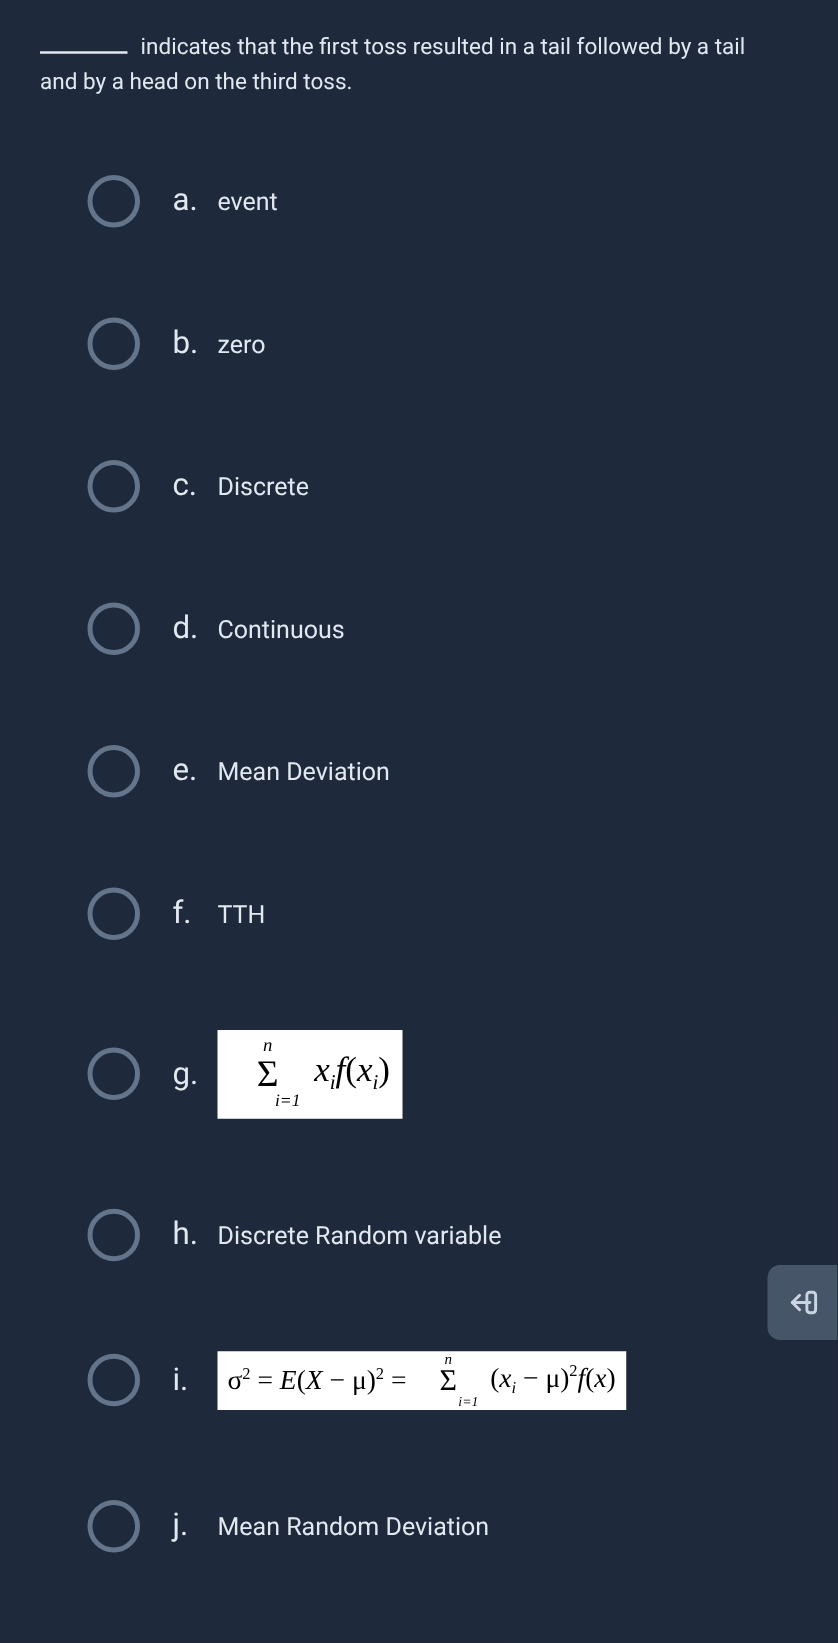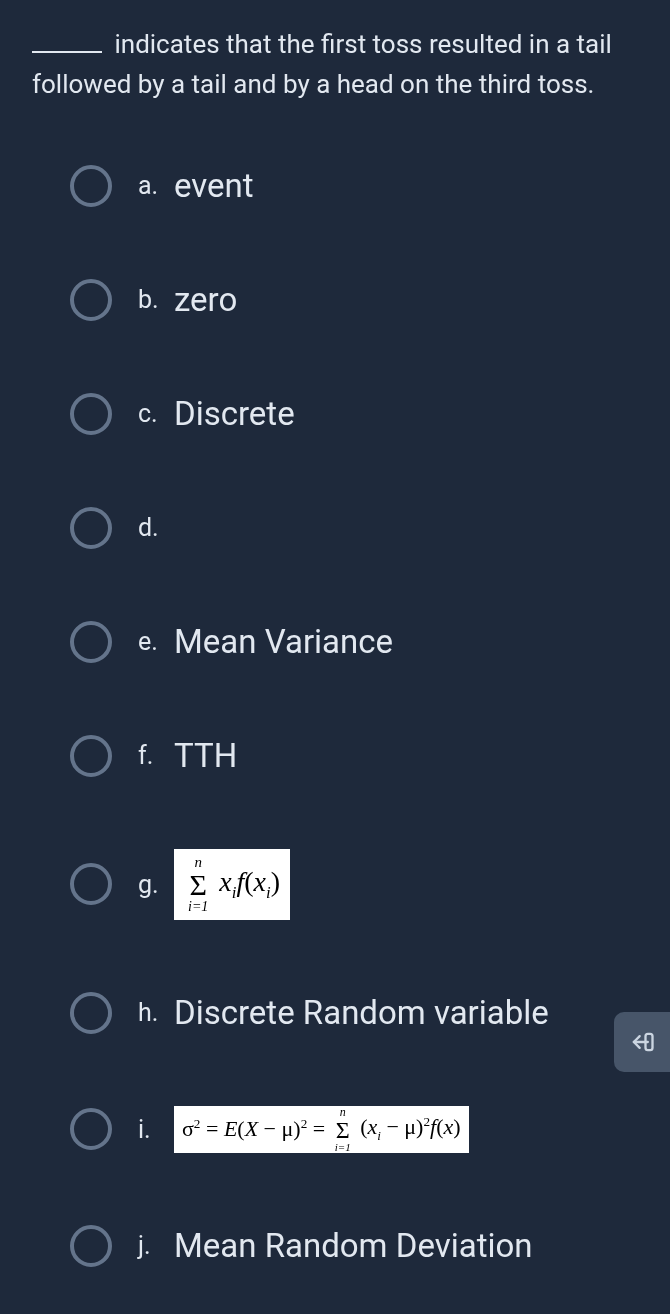--- a/index.html
+++ b/index.html
@@ -6,21 +6,21 @@
   body {
     background:#1e293b;
     color:#e2e8f0;
     font-family:-apple-system,BlinkMacSystemFont,"Segoe UI",Roboto,Helvetica,Arial,sans-serif;
     width:670px;
     height:1314px;
     overflow:hidden;
     position:relative;
   }
   .question-stem {
-    font-size:26px;
+    font-size:18px;
     line-height:1.55;
     padding:24px 44px 0 32px;
     color:#e2e8f0;
   }
   .blank {
     display:inline-block;
     border-bottom:2px solid #e2e8f0;
     width:70px;
     vertical-align:baseline;
     margin-right:6px;
@@ -43,21 +43,21 @@
     margin-right:26px;
     cursor:pointer;
   }
   .letter {
     font-size:25px;
     color:#e2e8f0;
     width:36px;
     flex-shrink:0;
   }
   .answer-text {
-    font-size:33px;
+    font-size:20px;
     color:#e2e8f0;
   }
   .formula-box {
     background:#ffffff;
     color:#000000;
     padding:6px 10px;
     font-family:"Times New Roman",serif;
     font-size:28px;
     display:flex;
     align-items:center;
@@ -67,21 +67,21 @@
   .sigma {
     display:inline-flex;
     flex-direction:column;
     align-items:center;
     font-family:"Times New Roman",serif;
     line-height:1;
     margin:0 4px;
   }
   .sigma .sup { font-size:15px; font-style:italic; }
   .sigma .sym { font-size:30px; }
-  .sigma .sub { font-size:14px; font-style:italic; }
+  .sigma .sub { font-size:14px; font-style:italic;margin-left:32px; }
   .formula-box.small .sigma .sup { font-size:12px; }
   .formula-box.small .sigma .sym { font-size:24px; }
   .formula-box.small .sigma .sub { font-size:11px; }
   .ital { font-style:italic; }
   .subi { font-size:0.6em; vertical-align:sub; font-style:italic; }
   .sup2 { font-size:0.6em; vertical-align:super; }
   .side-tab {
     position:absolute;
     right:0;
     top:1012px;
@@ -121,26 +121,27 @@
 
   <div class="option-row">
     <div class="radio"></div>
     <div class="letter">c.</div>
     <div class="answer-text">Discrete</div>
   </div>
 
   <div class="option-row">
     <div class="radio"></div>
     <div class="letter">d.</div>
+    <div class="answer-text">Continuous</div>
   </div>
 
   <div class="option-row">
     <div class="radio"></div>
     <div class="letter">e.</div>
-    <div class="answer-text">Mean Variance</div>
+    <div class="answer-text">Mean Deviation</div>
   </div>
 
   <div class="option-row">
     <div class="radio"></div>
     <div class="letter">f.</div>
     <div class="answer-text">TTH</div>
   </div>
 
   <div class="option-row">
     <div class="radio"></div>

